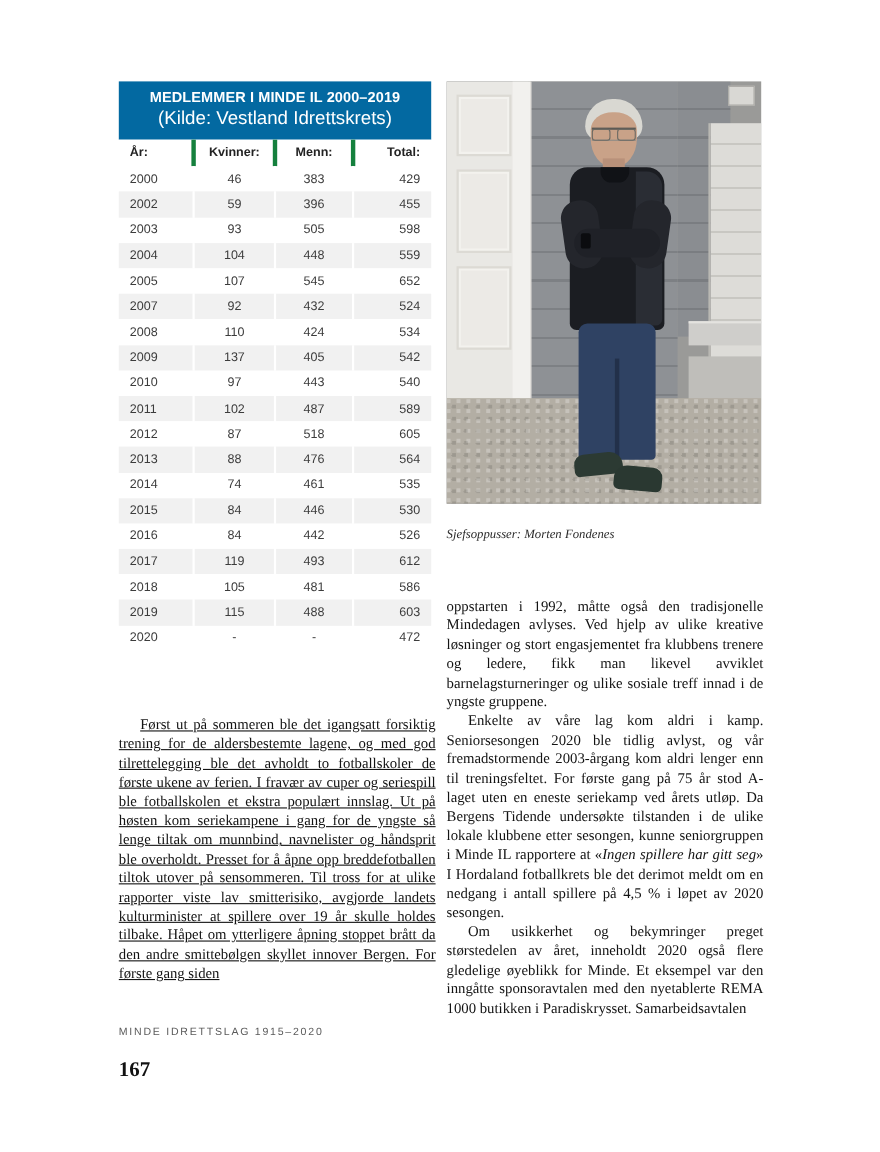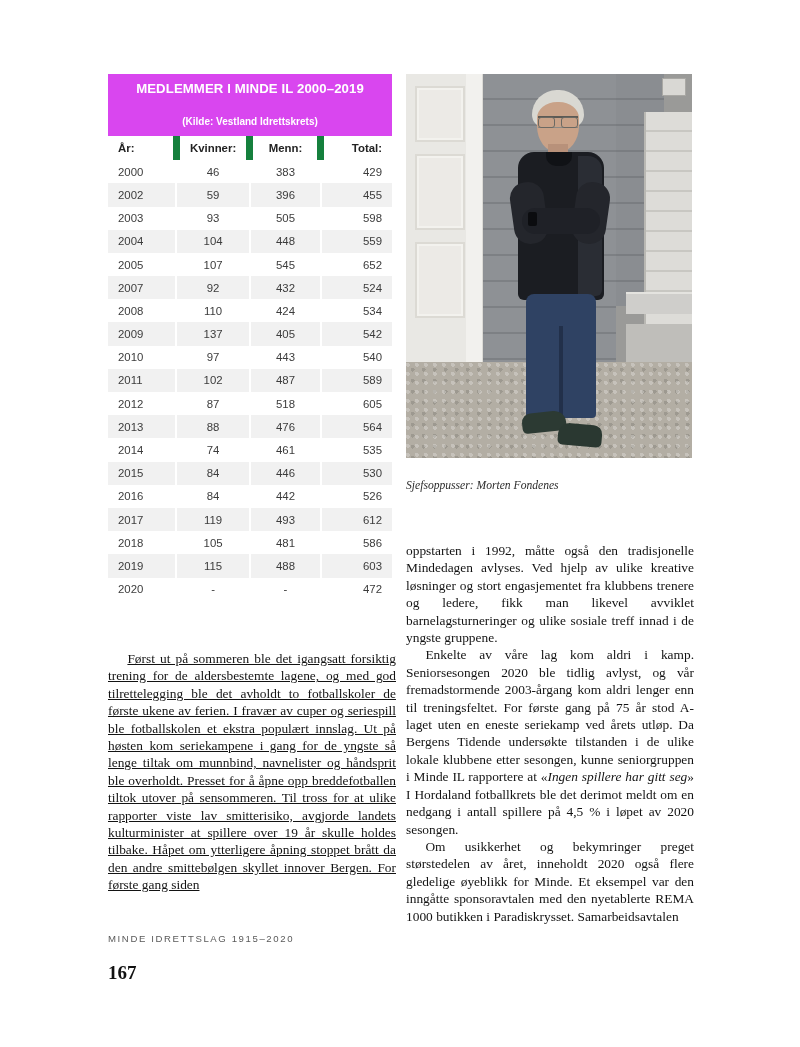--- a/index.html
+++ b/index.html
@@ -26,56 +26,56 @@
   }
 
   
   .table-block {
     position: absolute;
     left: 108px;
     top: 74px;
     width: 284px;
   }
   .table-header {
-    background: #d946ef;
+    background: #0369a1;
     color: #ffffff;
     text-align: center;
     padding: 7px 6px 8px 6px;
     font-family: "Liberation Sans", sans-serif;
   }
   .table-header .t1 {
     display: block;
     font-weight: bold;
     font-size: 13.2px;
     letter-spacing: 0.1px;
     line-height: 1.15;
     white-space: nowrap;
   }
   .table-header .t2 {
     display: block;
-    font-weight: bold;
-    font-size: 10px;
+    font-weight: normal;
+    font-size: 17px;
     line-height: 1.3;
-    margin-top: 19px;
+    margin-top: 1px;
     white-space: nowrap;
   }
 
   table.members {
     width: 100%;
     border-collapse: collapse;
     font-family: "Liberation Sans", sans-serif;
     font-size: 11.4px;
     color: #3c3c3c;
   }
   table.members th {
     font-weight: bold;
     color: #232323;
     background: #ffffff;
     padding: 6px 10px 6px 10px;
-    border-right: 7px solid #15803d;
+    border-right: 4px solid #15803d;
     white-space: nowrap;
   }
   table.members td {
     padding: 5.6px 10px 5.6px 10px;
     border-right: 2px solid #ffffff;
     white-space: nowrap;
   }
   table.members th:last-child,
   table.members td:last-child { border-right: none; }
 

